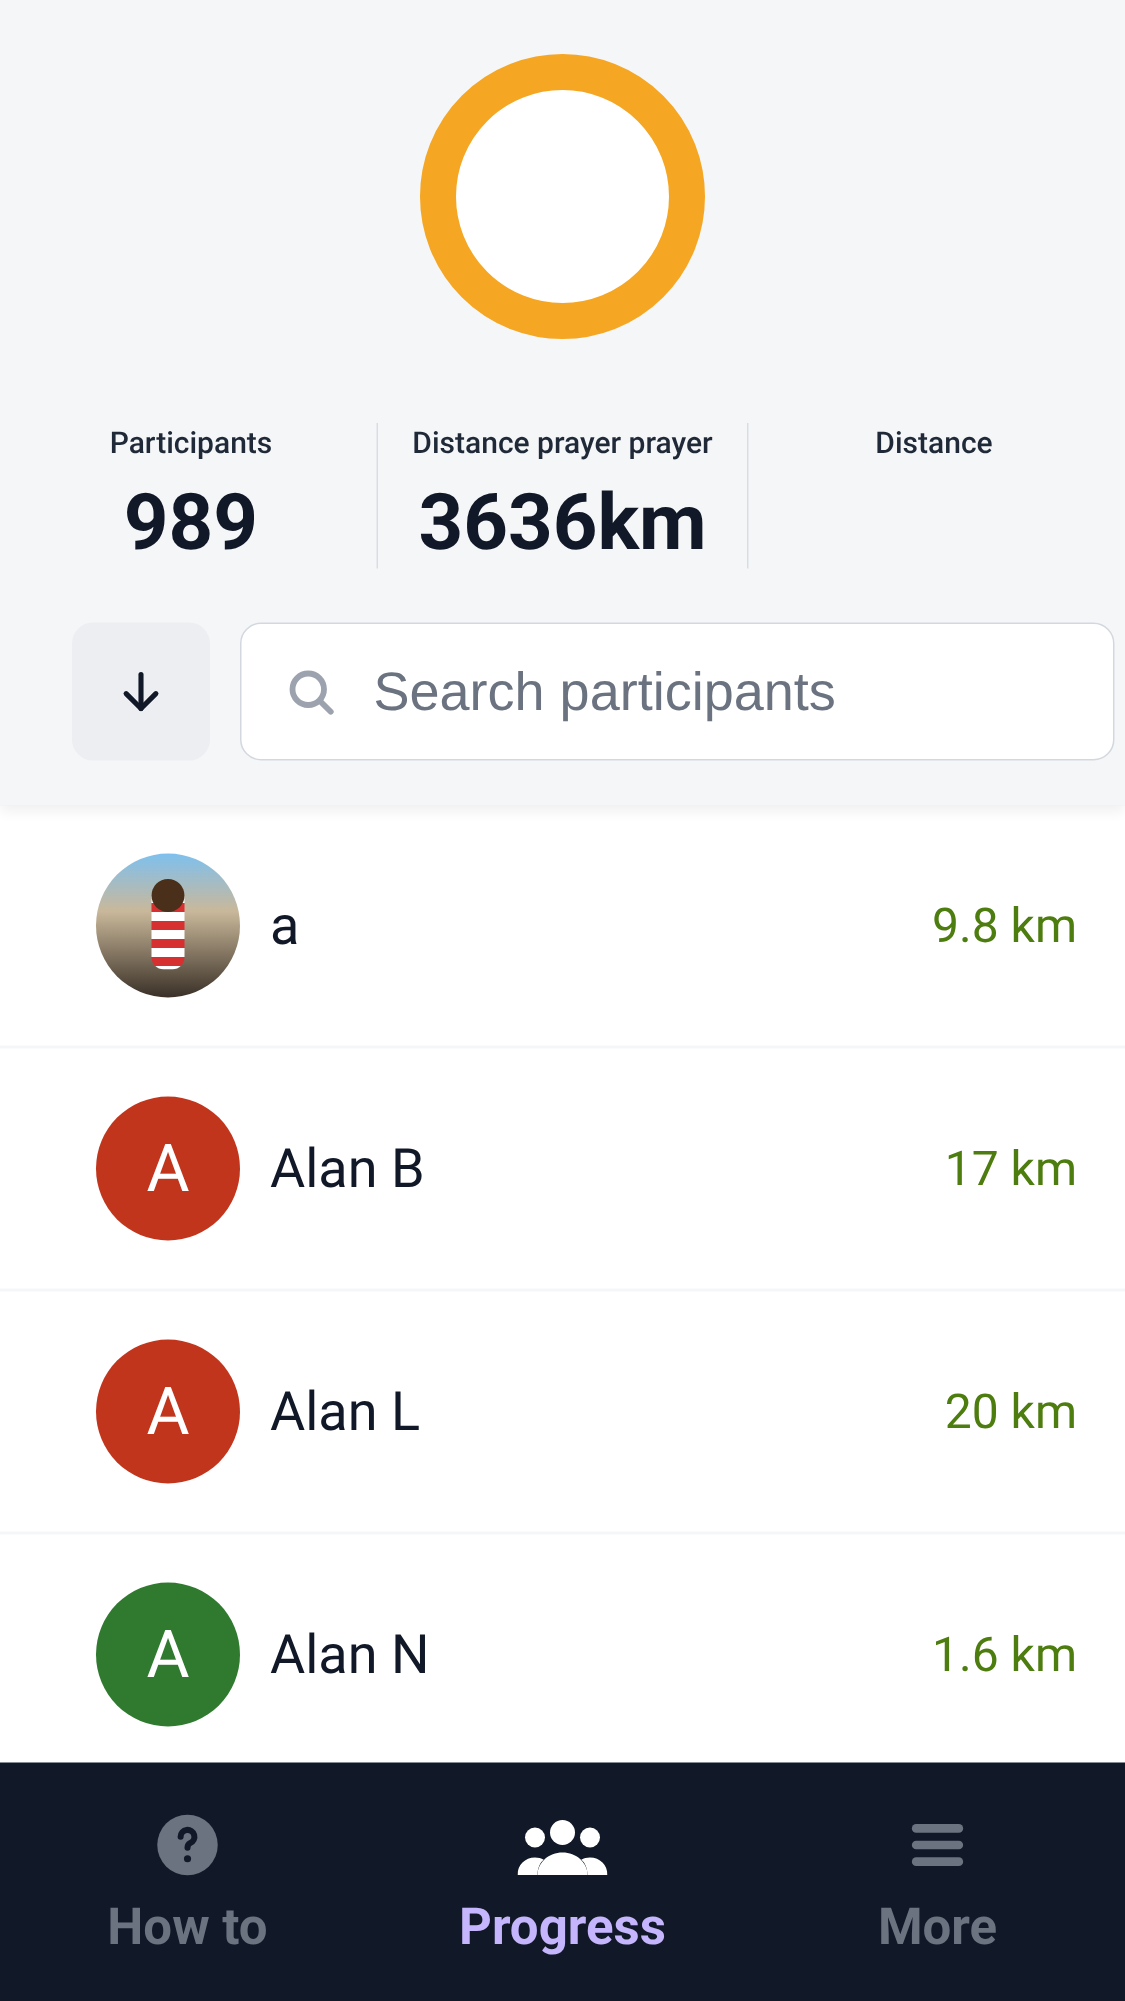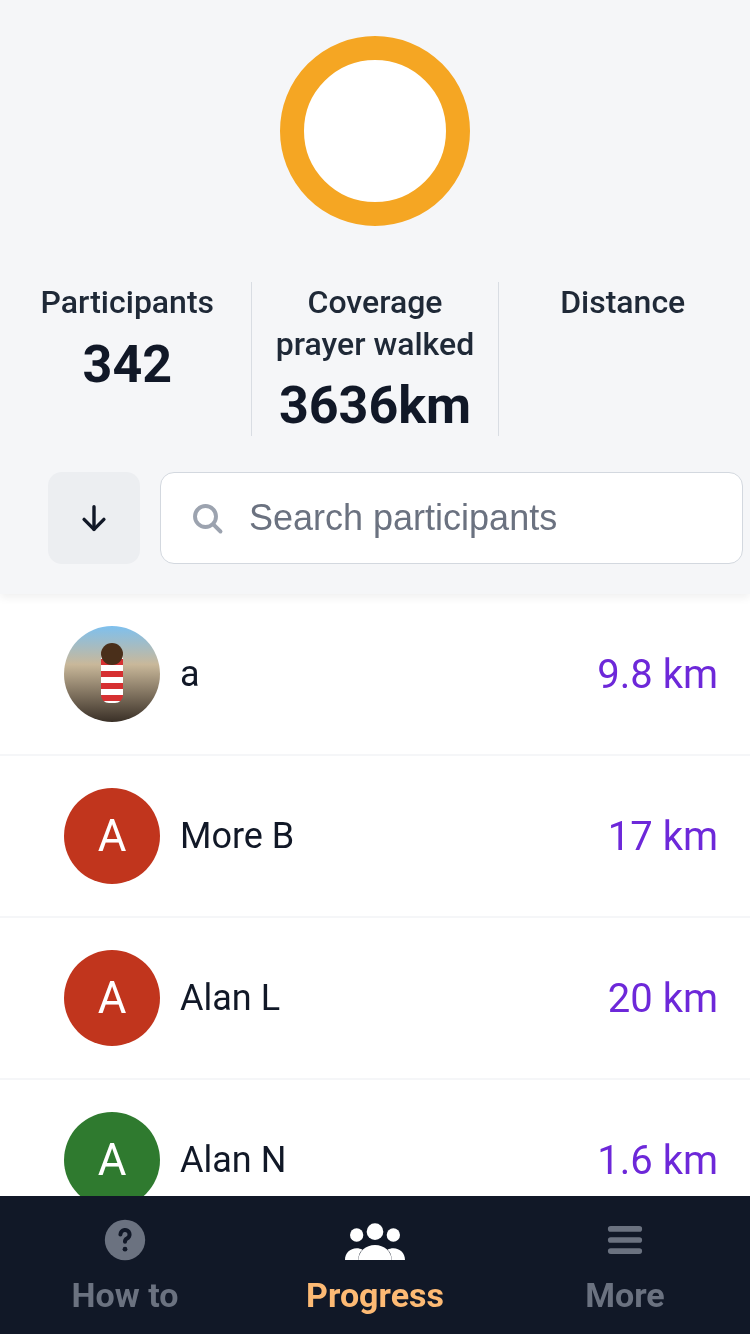--- a/index.html
+++ b/index.html
@@ -46,21 +46,21 @@
   }
   .stat {
     flex: 1;
     text-align: center;
     padding: 0 8px;
   }
   .stat + .stat {
     border-left: 1px solid #d9dde3;
   }
   .stat-label {
-    font-size: 32px;
+    font-size: 20px;
     color: #1f2937;
     font-weight: 500;
     line-height: 1.3;
   }
   .stat-value {
     font-size: 52px;
     font-weight: 700;
     color: #111827;
     margin-top: 10px;
     white-space: nowrap;
@@ -158,27 +158,27 @@
     height: 22px;
     background: #4a2f1a;
     border-radius: 50%;
   }
   .name {
     font-size: 36px;
     color: #111827;
     flex: 1;
   }
   .dist {
-    font-size: 40px;
-    color: #6d28d9;
+    font-size: 32px;
+    color: #4d7c0f;
   }
 
   
   .nav {
-    height: 138px;
+    height: 159px;
     background: #111827;
     display: flex;
     position: absolute;
     left: 0;
     right: 0;
     bottom: 0;
     z-index: 3;
   }
   .nav-item {
     flex: 1;
@@ -187,41 +187,41 @@
     align-items: center;
     justify-content: center;
     gap: 10px;
     cursor: pointer;
   }
   .nav-label {
     font-size: 34px;
     font-weight: 700;
     color: #6b7280;
   }
-  .nav-item.active .nav-label { color: #fdba74; }
+  .nav-item.active .nav-label { color: #c4b5fd; }
   .nav-svg { fill: #6b7280; stroke: #6b7280; }
   .nav-icon { height: 50px; display: flex; align-items: center; justify-content: center; }
 </style>
 </head>
 <body>
 
 <div class="screen">
 
   <div class="header">
     <div class="ring-wrap">
       <div class="ring"></div>
     </div>
 
     <div class="stats">
       <div class="stat">
         <div class="stat-label">Participants</div>
-        <div class="stat-value">342</div>
+        <div class="stat-value">989</div>
       </div>
       <div class="stat">
-        <div class="stat-label">Coverage prayer walked</div>
+        <div class="stat-label">Distance prayer prayer</div>
         <div class="stat-value">3636km</div>
       </div>
       <div class="stat">
         <div class="stat-label">Distance</div>
       </div>
     </div>
 
     <div class="search-row">
       <div class="sort-btn">
         <svg width="34" height="34" viewBox="0 0 24 24" fill="none" stroke="#111827" stroke-width="2.4" stroke-linecap="round" stroke-linejoin="round">
@@ -241,21 +241,21 @@
 
   <div class="list">
 
   <div class="row">
         <div class="avatar avatar-photo"></div>
         <div class="name">a</div>
         <div class="dist">9.8 km</div>
       </div>
       <div class="row">
         <div class="avatar" style="background: rgb(193, 53, 29);">A</div>
-        <div class="name">More B</div>
+        <div class="name">Alan B</div>
         <div class="dist">17 km</div>
       </div>
       <div class="row">
         <div class="avatar" style="background: rgb(193, 53, 29);">A</div>
         <div class="name">Alan L</div>
         <div class="dist">20 km</div>
       </div>
       <div class="row">
         <div class="avatar" style="background: rgb(47, 122, 47);">A</div>
         <div class="name">Alan N</div>

